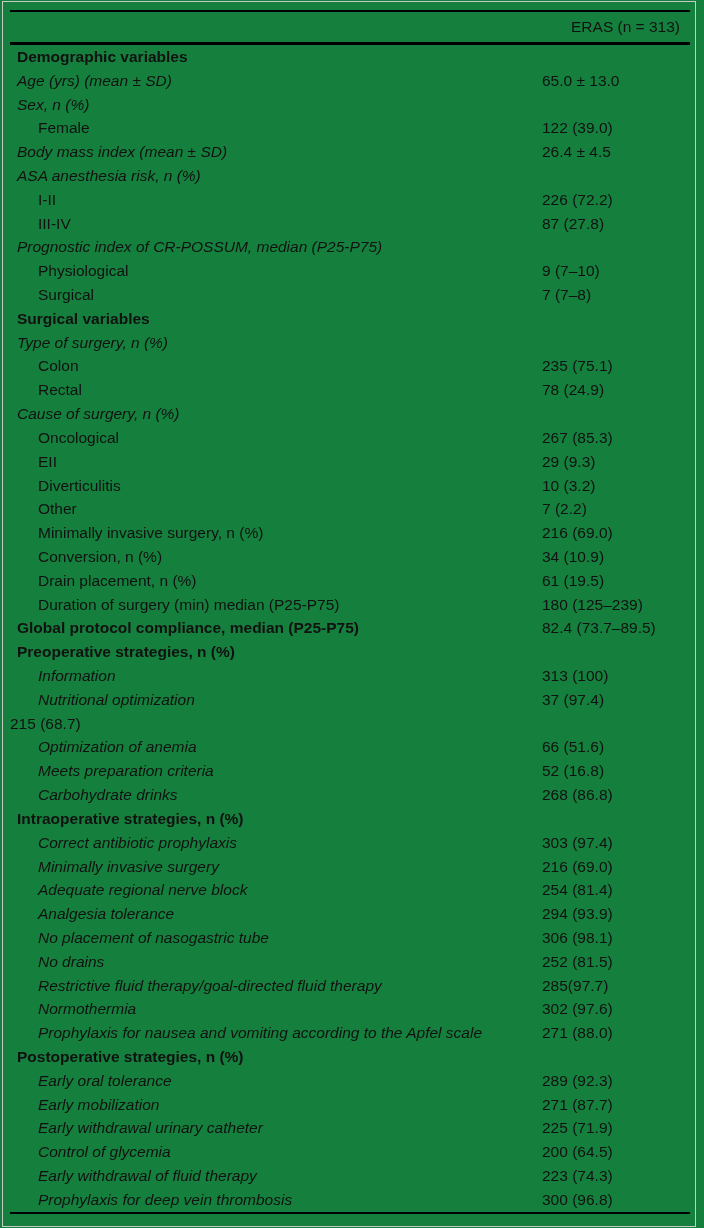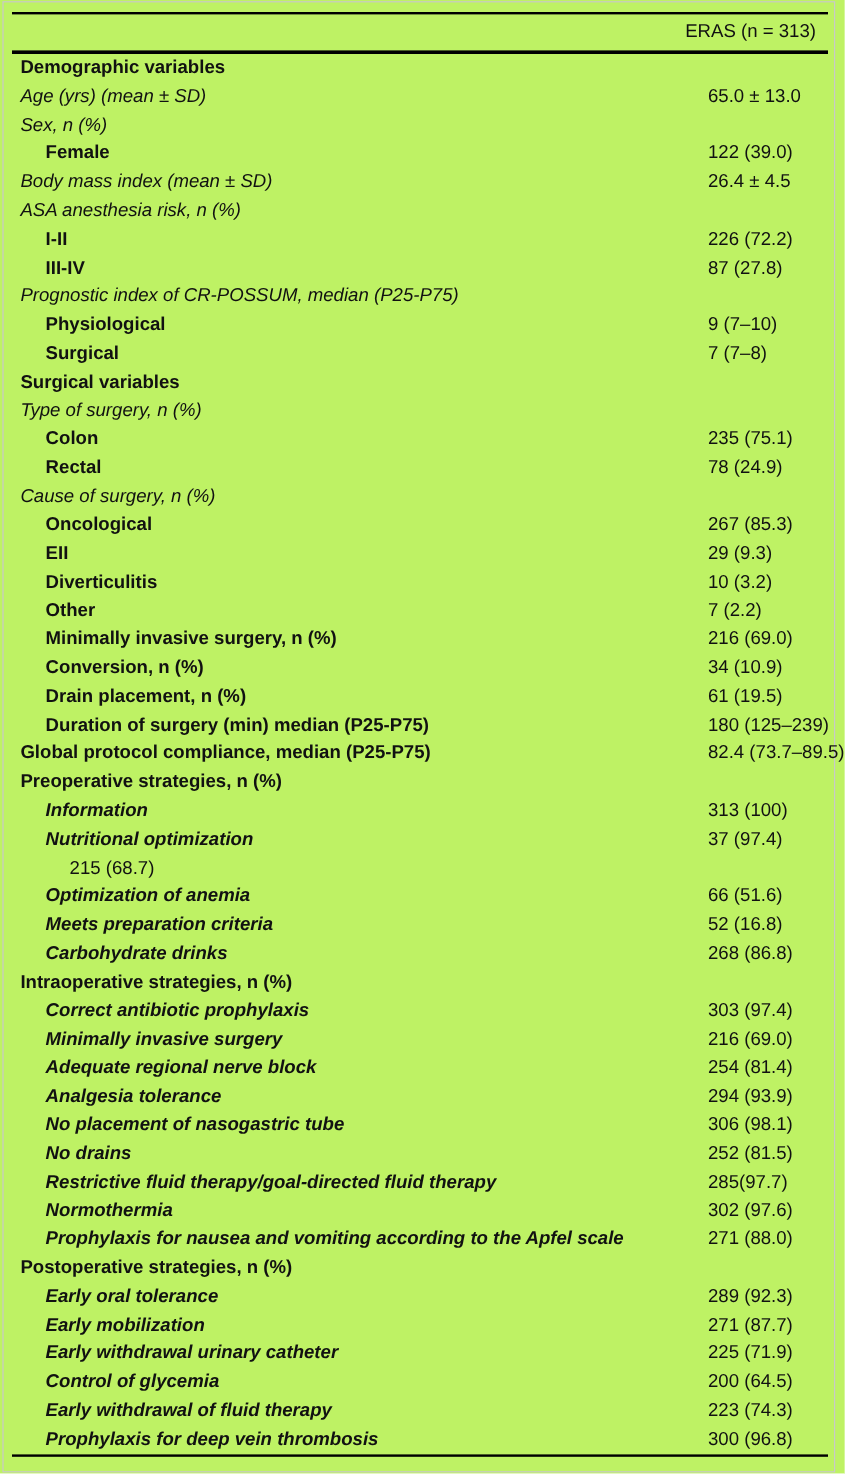--- a/index.html
+++ b/index.html
@@ -4,21 +4,21 @@
 <style>
   html, body {
     margin: 0;
     padding: 0;
     background: #ffffff;
   }
   .page {
     position: relative;
     width: 704px;
     height: 1228px;
-    background: #bef264;
+    background: #15803d;
     font-family: "Liberation Sans", "DejaVu Sans", sans-serif;
     color: #111111;
     overflow: hidden;
   }
   .frame {
     position: absolute;
     left: 2px;
     top: 1px;
     width: 692px;
     height: 1224px;
@@ -66,34 +66,32 @@
   .row .label {
     flex: 0 0 auto;
     width: 532px;
     box-sizing: border-box;
     padding-left: 7px;
     white-space: nowrap;
     overflow: hidden;
   }
   .row.indent .label {
     padding-left: 28px;
-    font-weight: bold;
   }
   .row.bold .label {
     font-weight: bold;
   }
   .row.italic .label {
     font-style: italic;
   }
   .row .value {
     flex: 1 1 auto;
     font-style: normal;
     font-weight: normal;
     white-space: nowrap;
-    margin-left: 48px;
   }
 </style>
 </head>
 <body>
 
 <div class="page">
   <div class="frame"></div>
 
   <div class="rule rule-top"></div>
 

